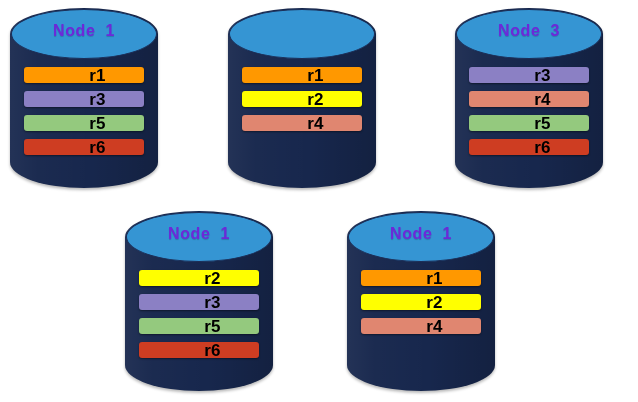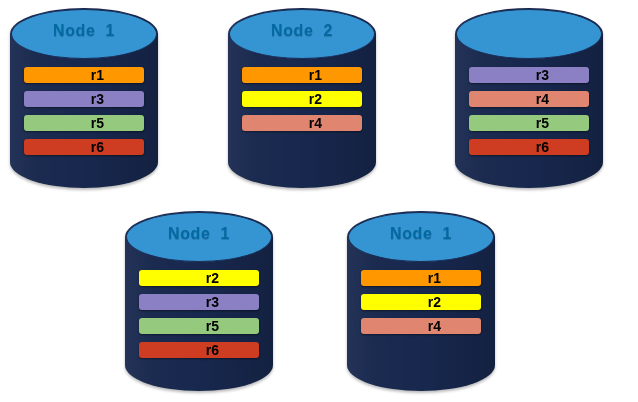--- a/index.html
+++ b/index.html
@@ -61,21 +61,21 @@
     border-radius: 73px / 25px;
     border: 1px solid #1c2e57;
     box-sizing: border-box;
   }
   .node-title {
     position: absolute;
     left: 0;
     top: 14px;
     width: 148px;
     text-align: center;
-    color: #0369a1;
+    color: #6d28d9;
     font-size: 16px;
     font-weight: bold;
     letter-spacing: 0.6px;
     white-space: pre;
     text-shadow: 0 1px 1px rgba(0,0,0,0.18);
   }
 
   
   .replica-list {
     position: absolute;
@@ -88,21 +88,21 @@
     height: 16px;
     margin-bottom: 8px;
     border-radius: 3px;
     box-shadow: 0 1px 2px rgba(0,0,0,0.45);
     display: flex;
     align-items: center;
     justify-content: center;
   }
   .replica:last-child { margin-bottom: 0; }
   .replica-label {
-    font-size: 14px;
+    font-size: 17px;
     font-weight: bold;
     color: #000000;
     line-height: 1;
     letter-spacing: 0.2px;
     margin-left: 27px;
   }
 </style>
 </head>
 <body>
 
@@ -125,37 +125,37 @@
         </div>
         <div class="replica" style="background: rgb(206, 61, 34);">
           <span class="replica-label">r6</span>
         </div>
       </div>
     </div>
     <div class="node" style="left: 228px; top: 8px;">
       <div class="cyl-body"></div>
       <div class="cyl-shade"></div>
       <div class="cyl-top"></div>
-      <div class="node-title">Node  2</div>
       <div class="replica-list">
         <div class="replica" style="background: rgb(255, 152, 0);">
           <span class="replica-label">r1</span>
         </div>
         <div class="replica" style="background: rgb(255, 255, 0);">
           <span class="replica-label">r2</span>
         </div>
         <div class="replica" style="background: rgb(224, 134, 112);">
           <span class="replica-label">r4</span>
         </div>
       </div>
     </div>
     <div class="node" style="left: 455px; top: 8px;">
       <div class="cyl-body"></div>
       <div class="cyl-shade"></div>
       <div class="cyl-top"></div>
+      <div class="node-title">Node  3</div>
       <div class="replica-list">
         <div class="replica" style="background: rgb(139, 128, 196);">
           <span class="replica-label">r3</span>
         </div>
         <div class="replica" style="background: rgb(224, 134, 112);">
           <span class="replica-label">r4</span>
         </div>
         <div class="replica" style="background: rgb(148, 201, 126);">
           <span class="replica-label">r5</span>
         </div>

